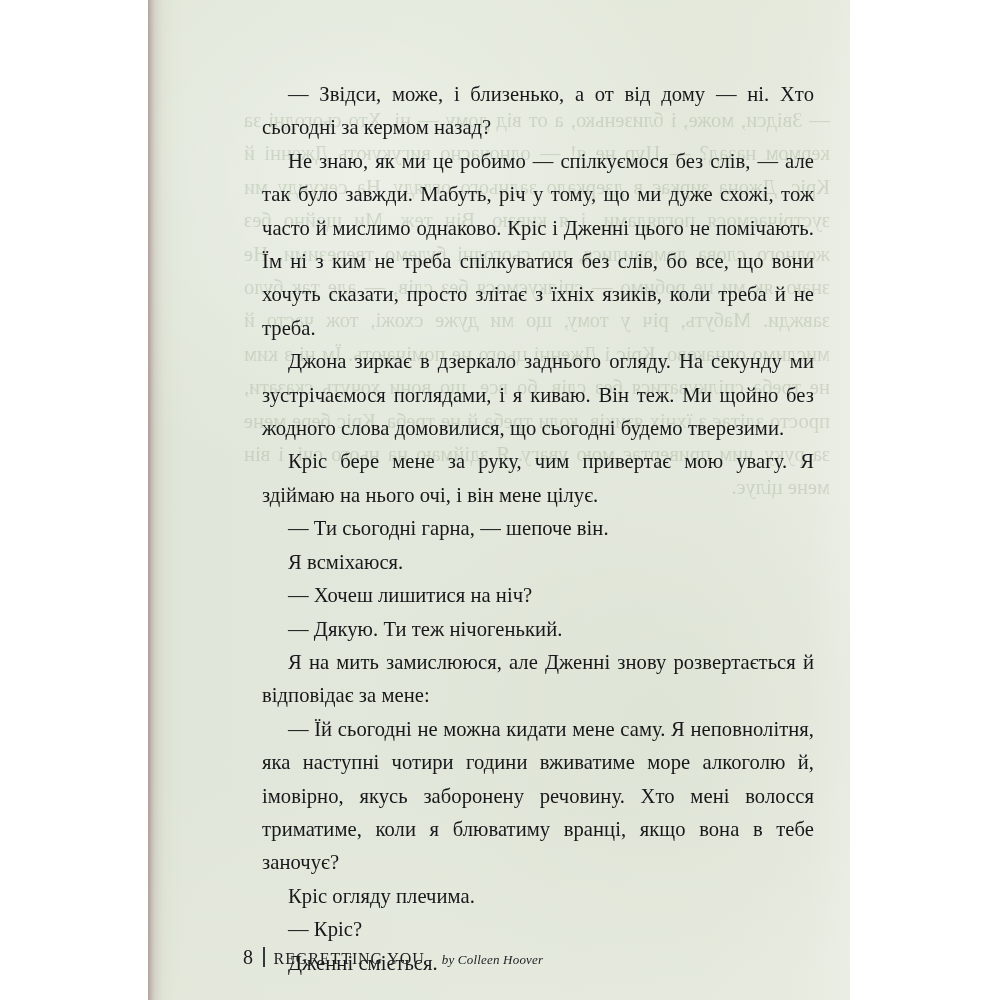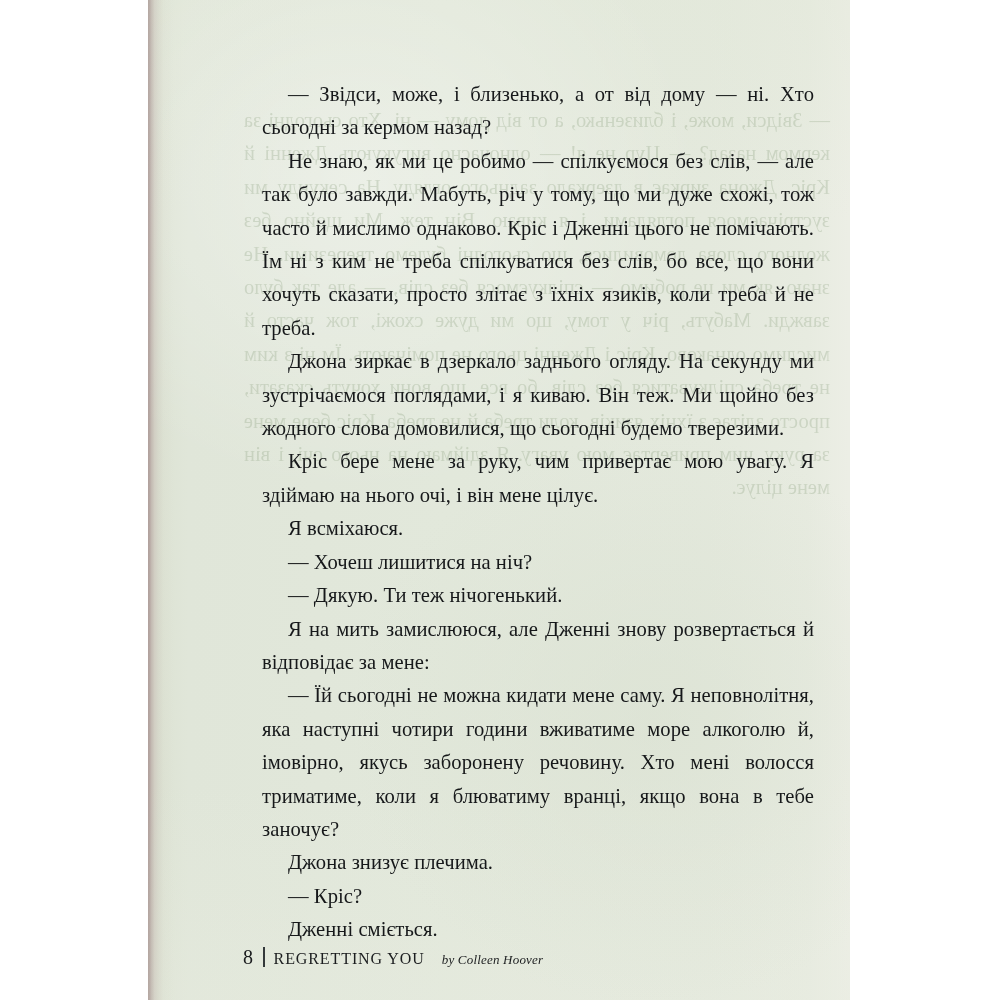--- a/index.html
+++ b/index.html
@@ -152,26 +152,27 @@
 
     <div class="showthrough">— Звідси, може, і близенько, а от від дому — ні. Хто сьогодні за кермом назад? — Цур не я! — одночасно вигукують Дженні й Кріс. Джона зиркає в дзеркало заднього огляду. На секунду ми зустрічаємося поглядами, і я киваю. Він теж. Ми щойно без жодного слова домовилися, що сьогодні будемо тверезими. Не знаю, як ми це робимо — спілкуємося без слів, — але так було завжди. Мабуть, річ у тому, що ми дуже схожі, тож часто й мислимо однаково. Кріс і Дженні цього не помічають. Їм ні з ким не треба спілкуватися без слів, бо все, що вони хочуть сказати, просто злітає з їхніх язиків, коли треба й не треба. Кріс бере мене за руку, чим привертає мою увагу. Я здіймаю на нього очі, і він мене цілує.</div>
 
     <div class="gutter-shadow"></div>
 
     <div class="textblock">
       <p class="para">— Звідси, може, і близенько, а от від дому — ні. Хто сьогодні за кермом назад?</p>
       <p class="para">Не знаю, як ми це робимо — спілкуємося без слів, — але так було завжди. Мабуть, річ у тому, що ми дуже схожі, тож часто й мислимо однаково. Кріс і Дженні цього не помічають. Їм ні з ким не треба спілкуватися без слів, бо все, що вони хочуть сказати, просто злітає з їхніх язиків, коли треба й не треба.</p>
       <p class="para">Джона зиркає в дзеркало заднього огляду. На секунду ми зустрічаємося поглядами, і я киваю. Він теж. Ми щойно без жодного слова домовилися, що сьогодні будемо тверезими.</p>
       <p class="para">Кріс бере мене за руку, чим привертає мою увагу. Я здіймаю на нього очі, і він мене цілує.</p>
+      <p class="para">— Ти сьогодні гарна, — шепоче він.</p>
       <p class="para">Я всміхаюся.</p>
       <p class="para">— Хочеш лишитися на ніч?</p>
       <p class="para">— Дякую. Ти теж нічогенький.</p>
       <p class="para">Я на мить замислююся, але Дженні знову розвертається й відповідає за мене:</p>
       <p class="para">— Їй сьогодні не можна кидати мене саму. Я неповнолітня, яка наступні чотири години вживатиме море алкоголю й, імовірно, якусь заборонену речовину. Хто мені волосся триматиме, коли я блюватиму вранці, якщо вона в тебе заночує?</p>
-      <p class="para">Джона знизує плечима.</p>
+      <p class="para">Кріс огляду плечима.</p>
       <p class="para">— Кріс?</p>
       <p class="para">Дженні сміється.</p>
 
     </div>
 
     <div class="runningfoot">
       <span class="foot-pageno">8</span>
       <span class="foot-rule"></span>
       <span class="foot-title">REGRETTING YOU</span>
       <span class="foot-by">by Colleen Hoover</span>

